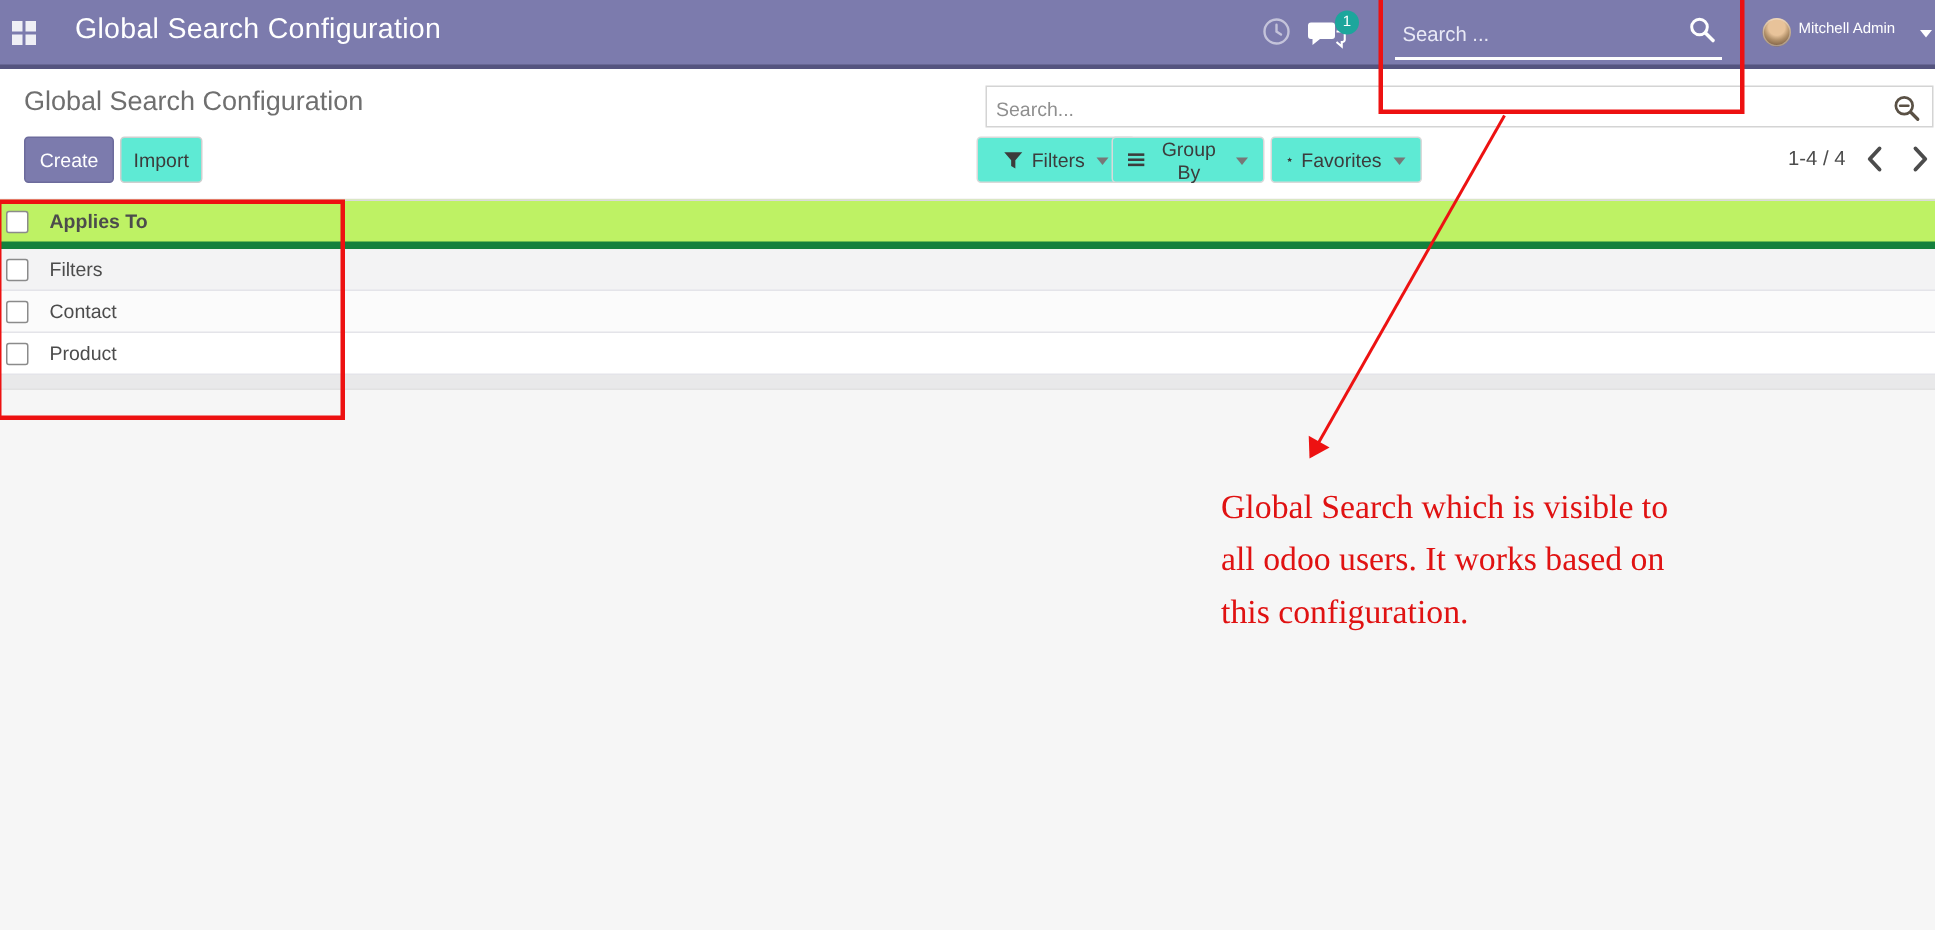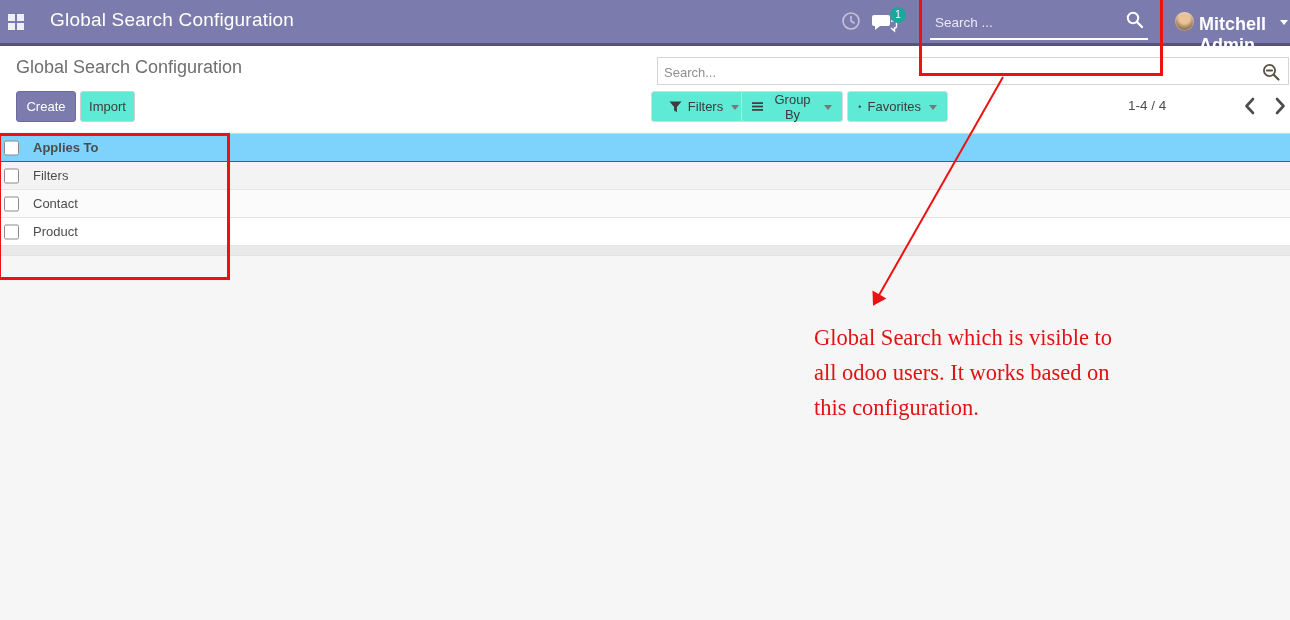--- a/index.html
+++ b/index.html
@@ -31,21 +31,21 @@
     position:absolute;left:3px;top:3px;width:180px;height:24px;background:transparent;border:none;outline:none;
     color:#fff;font-size:13.5px;font-family:"Liberation Sans",sans-serif;
   }
   .nav-search input::placeholder{color:#e9e9f6;opacity:1;}
   .nav-search .mag{position:absolute;right:4px;top:5px;}
   .avatar{
     position:absolute;left:1175px;top:12px;width:19px;height:19px;border-radius:50%;
     background:radial-gradient(circle at 50% 32%,#e8c39a 0 34%,#b08f68 55%,#7c5f44 80%,#5f4733);
     box-shadow:inset 0 0 0 1px rgba(255,255,255,.35);cursor:pointer;
   }
-  .user-name{position:absolute;left:1199px;top:14px;font-size:18px;color:#fff;cursor:pointer;font-weight:bold;}
+  .user-name{position:absolute;left:1199px;top:14px;font-size:10px;color:#fff;cursor:pointer;}
   .caret{display:inline-block;width:0;height:0;border-left:4px solid transparent;border-right:4px solid transparent;border-top:5px solid #fff;}
   .user-caret{position:absolute;left:1280px;top:20px;}
 
   
   .control-panel{position:absolute;left:0;top:46px;width:1290px;height:86px;background:#fff;}
   .breadcrumb{position:absolute;left:16px;top:11px;font-size:18px;color:#6f6f6f;cursor:pointer;}
   .cp-search{
     position:absolute;left:657px;top:11px;width:632px;height:28px;box-sizing:border-box;
     background:#fff;border:1px solid #d4d4d4;
   }
@@ -59,29 +59,29 @@
     position:absolute;top:45px;height:31px;box-sizing:border-box;border-radius:3px;
     font-size:13px;display:inline-flex;align-items:center;justify-content:center;gap:6px;
     cursor:pointer;border:1px solid #d9d9d9;background:#5eead4;color:#3c3c3c;padding:0 10px;
   }
   .btn-create{left:16px;width:60px;background:#7c7bad;border-color:#6c6b9c;color:#fff;}
   .btn-import{left:80px;width:55px;border-color:#cfcfcf;}
   .btn-filters{left:651px;width:106px;}
   .btn-groupby{left:741px;width:102px;}
   .btn-favorites{left:847px;width:101px;}
   .btn .caret{border-top-color:#777;margin-left:2px;transform:translateY(1px);}
-  .pager-text{position:absolute;left:1128px;top:52px;font-size:13.5px;color:#4c4c4c;}
+  .pager-text{position:absolute;left:1192px;top:52px;font-size:13.5px;color:#4c4c4c;}
   .pg-chev{position:absolute;top:49px;width:22px;height:22px;cursor:pointer;}
   .pg-prev{left:1240px;}
   .pg-next{left:1268px;}
 
   
   .list-view{position:absolute;left:0;top:133px;width:1290px;}
   .lv-row{position:relative;height:27px;border-bottom:1px solid #e4e4e9;display:flex;align-items:center;cursor:pointer;}
-  .lv-head{background:#7dd3fc;border-top:1px solid #dadada;border-bottom:1px solid #15803d;}
+  .lv-head{background:#bef264;border-top:1px solid #dadada;border-bottom:5px solid #15803d;}
   .lv-head .col-label{font-weight:700;color:#4c4c4c;}
   .cbx{
     position:absolute;left:4px;top:50%;transform:translateY(-50%);
     width:13px;height:13px;border:1px solid #8b8b8b;background:#fff;border-radius:2px;cursor:pointer;
   }
   .col-label{position:absolute;left:33px;font-size:13px;color:#4c4c4c;}
   .r0{background:#fbfbfb;} .r1{background:#f3f3f4;} .r2{background:#fbfbfb;} .r3{background:#ffffff;}
   .lv-footer{height:9px;background:#e9e9ea;border-bottom:1px solid #e2e2e2;}
 
   

